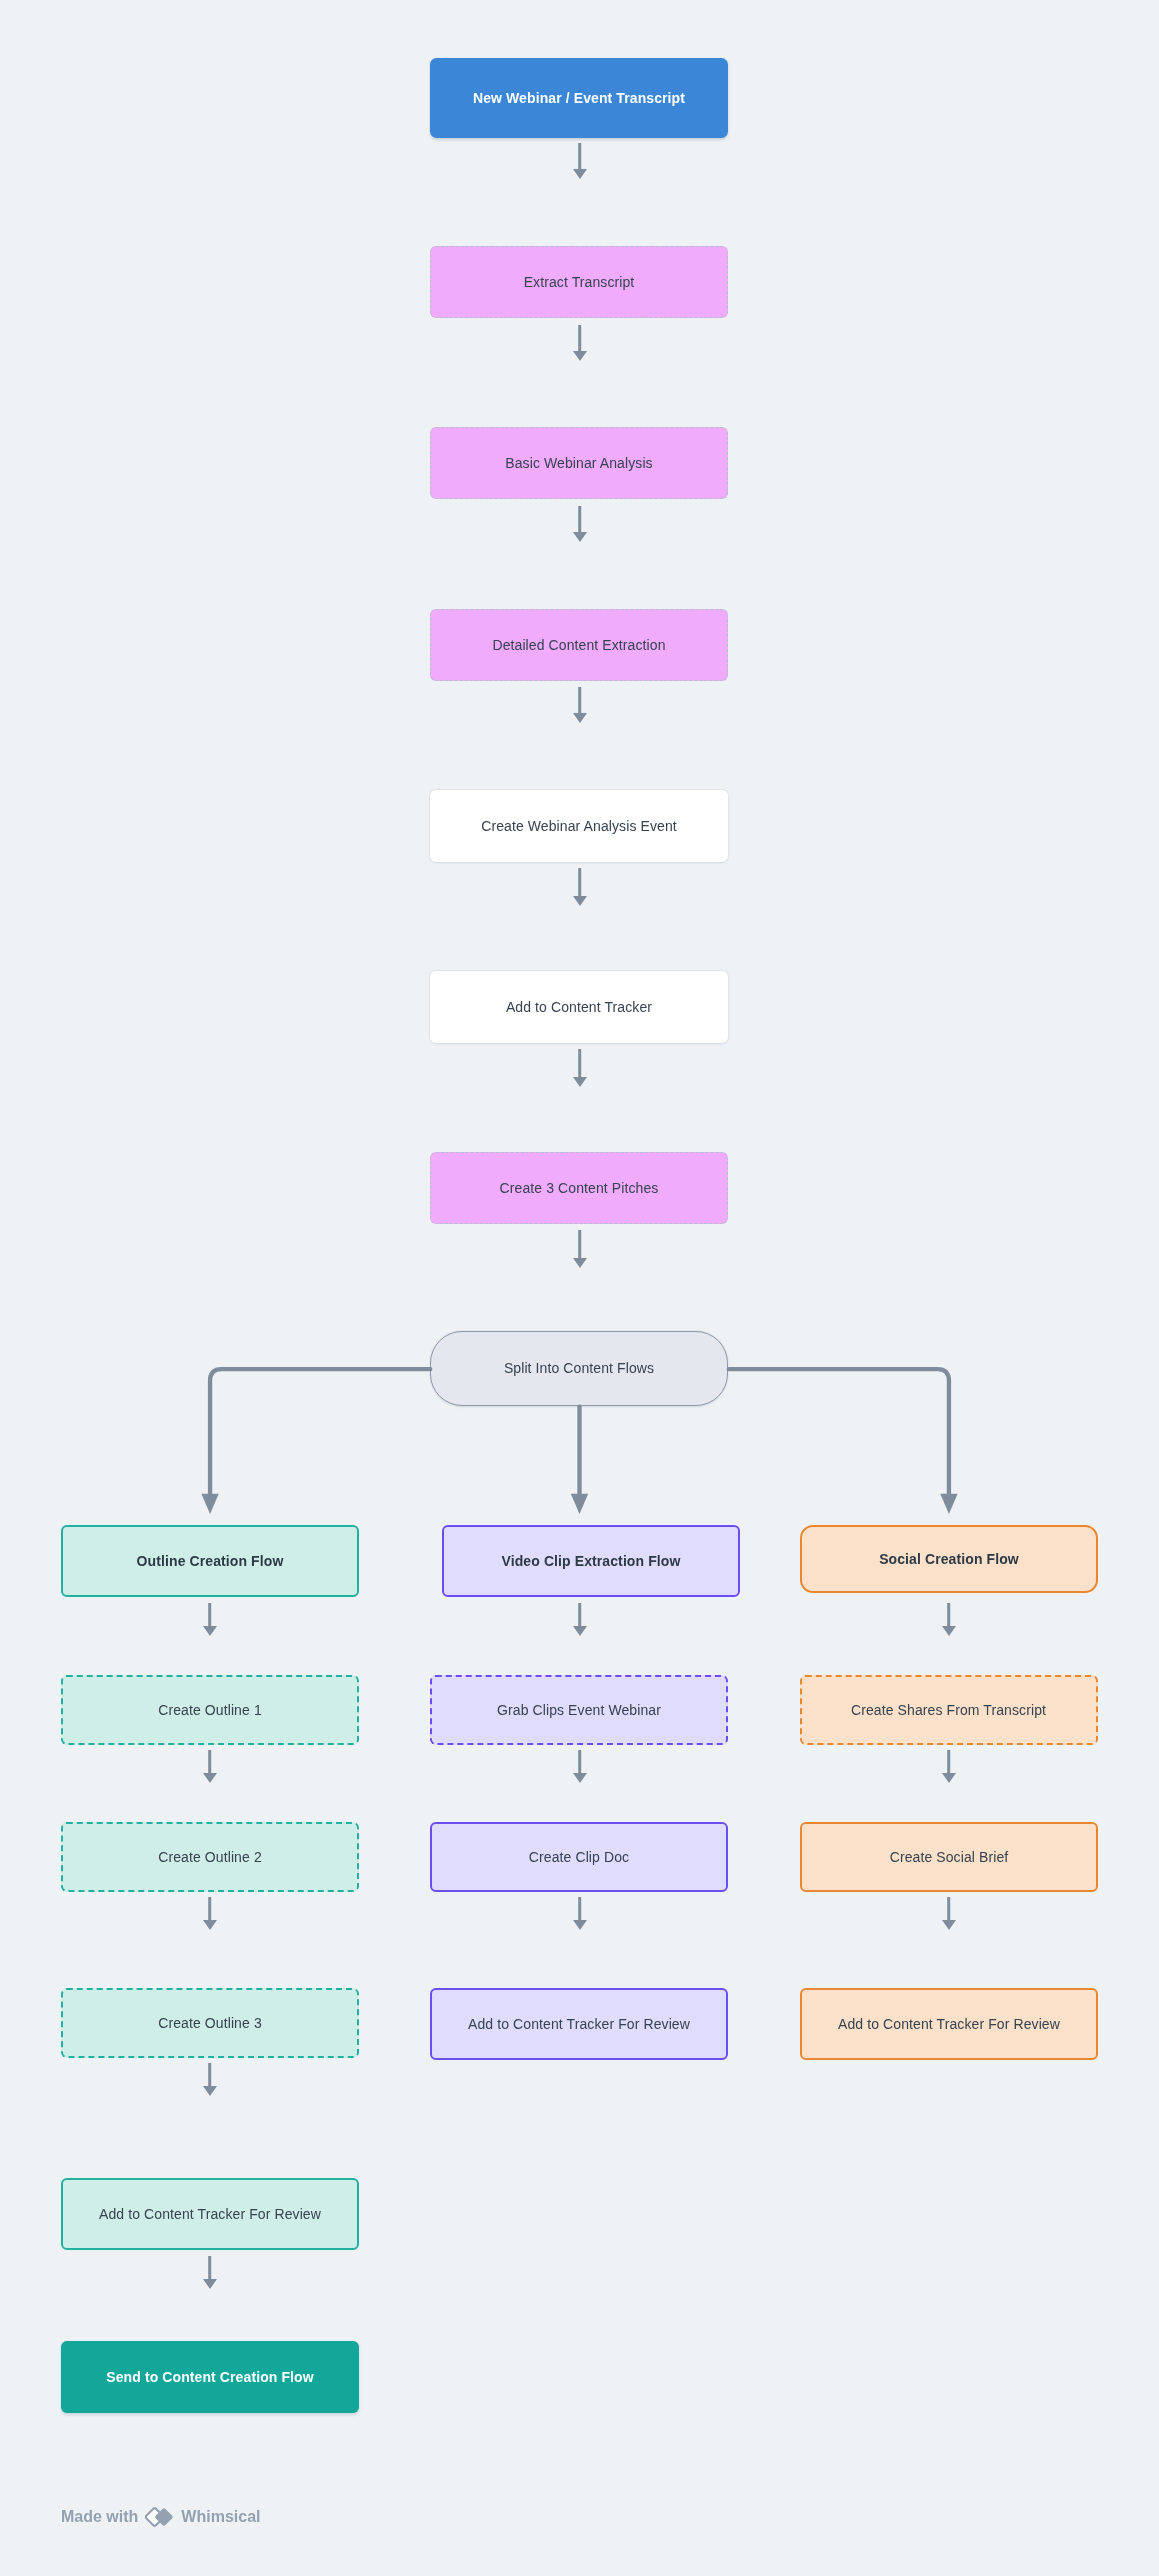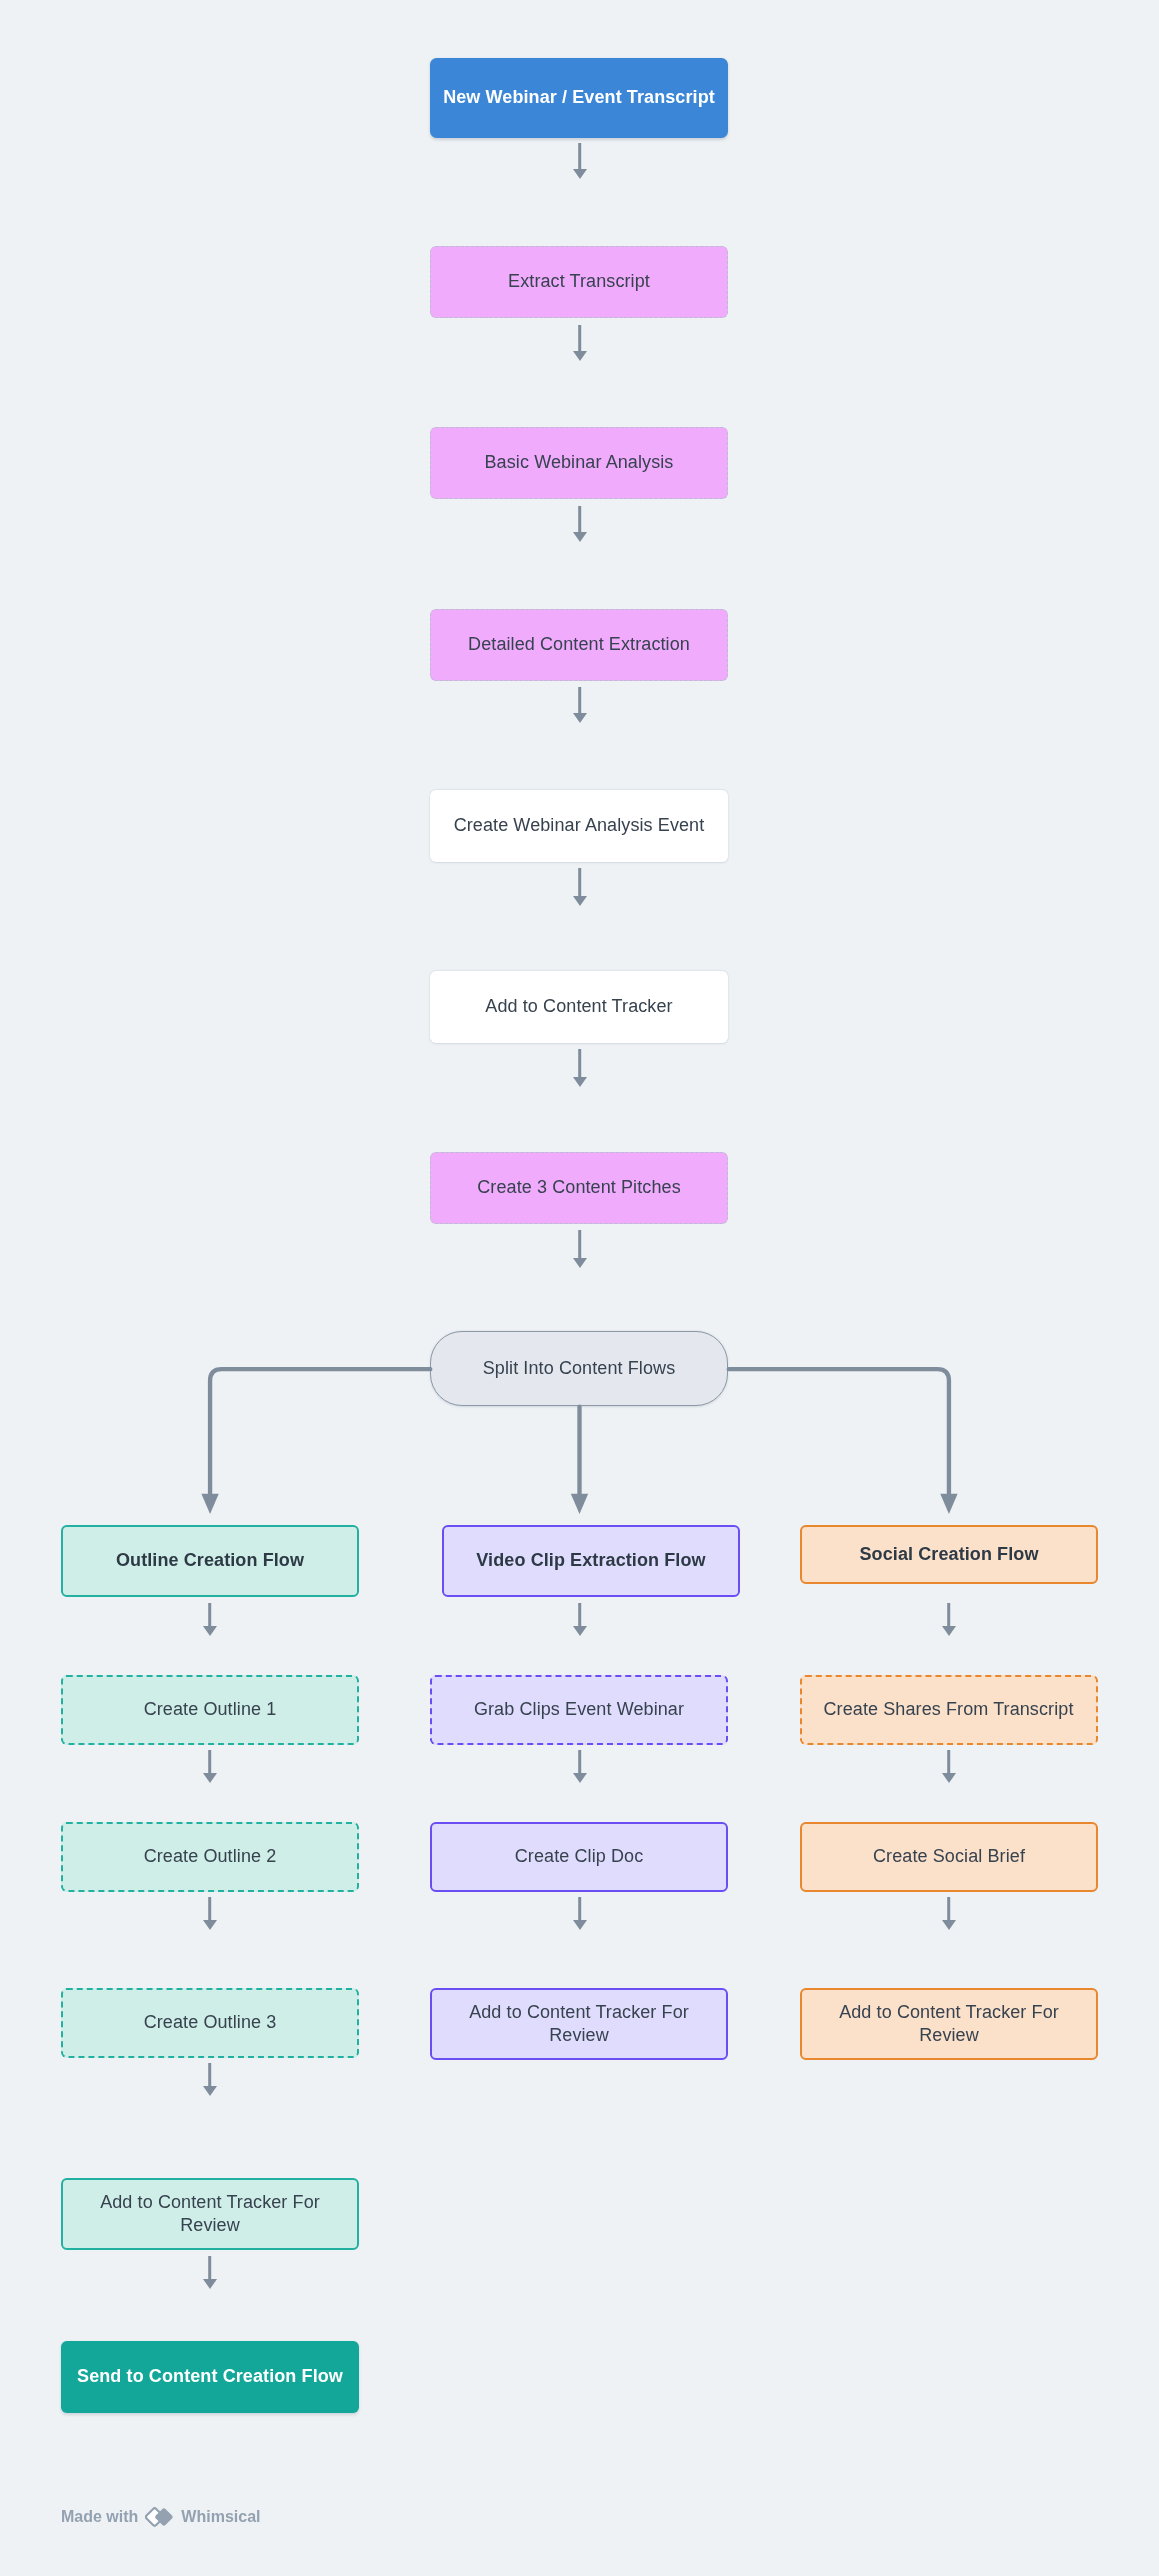--- a/index.html
+++ b/index.html
@@ -19,21 +19,21 @@
   .node {
     position: absolute;
     display: flex;
     align-items: center;
     justify-content: center;
     text-align: center;
     border-radius: 5.8px;
     padding: 4.3px 10px;
     line-height: 1.30;
     color: #37424f;
-    font-size: 18px;
+    font-size: 14px;
     letter-spacing: 0.1px;
   }
 
   
   .node.root {
     background: #3b86d6;
     color: #ffffff;
     font-weight: bold;
     border-radius: 6.5px;
     box-shadow: 0 1.4px 2.9px rgba(40,60,90,.18);
@@ -271,21 +271,21 @@
 
   <div class="node purple-solid" style="left:430px; top:1822px; width:298px; height:70px;">Create Clip Doc</div>
 
   <div class="arrow" style="left:568px; top:1897px; width:23px; height:33px;">
     <div class="shaft" style="height:23px;"></div>
     <div class="head" style="top:23px;"></div>
   </div>
 
   <div class="node purple-solid" style="left:430px; top:1988px; width:298px; height:72px;">Add to Content Tracker For Review</div>
 
-  <div class="node orange-head" style="left:800px; top:1525px; width:298px; height:59px;">Social Creation Flow</div>
+  <div class="node orange-head" style="left:800px; top:1525px; width:298px; height:68px;border-radius:13px;">Social Creation Flow</div>
 
   <div class="arrow" style="left:937px; top:1603px; width:23px; height:33px;">
     <div class="shaft" style="height:23px;"></div>
     <div class="head" style="top:23px;"></div>
   </div>
 
   <div class="node orange-dash" style="left:800px; top:1675px; width:298px; height:70px;padding-left:9px;">Create Shares From Transcript</div>
 
   <div class="arrow" style="left:937px; top:1750px; width:23px; height:33px;">
     <div class="shaft" style="height:23px;"></div>

